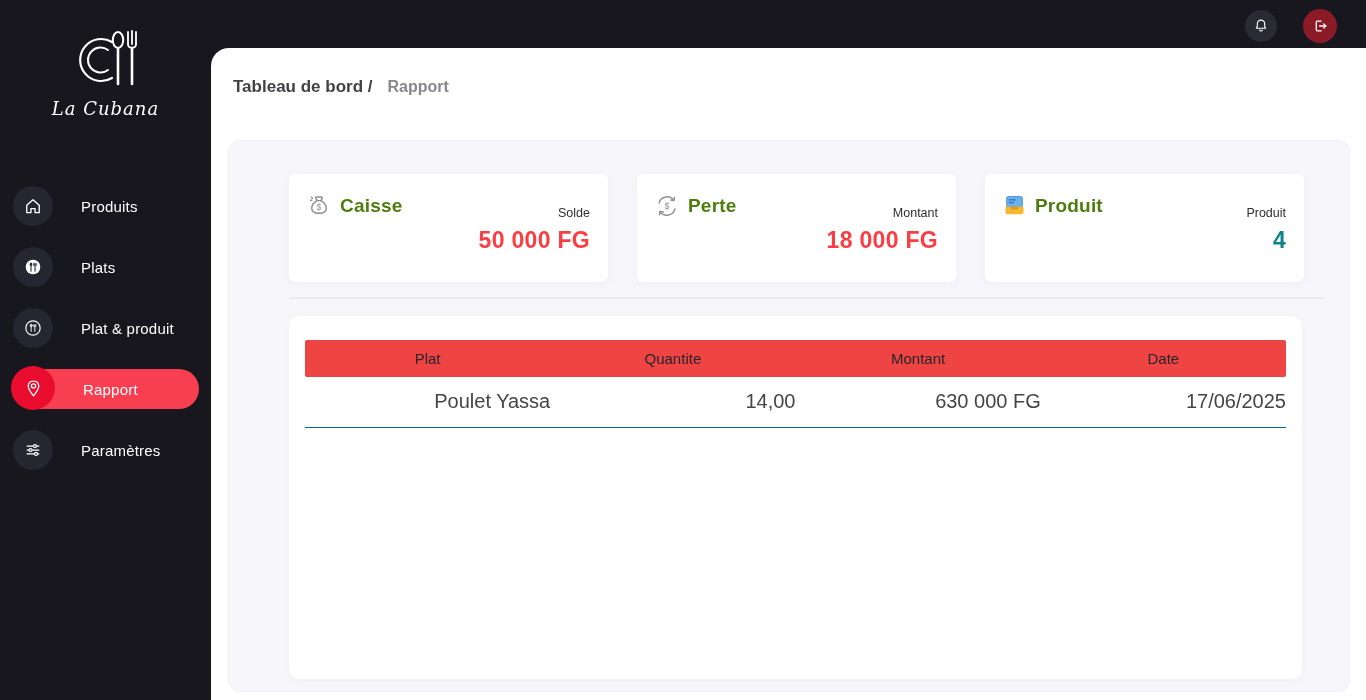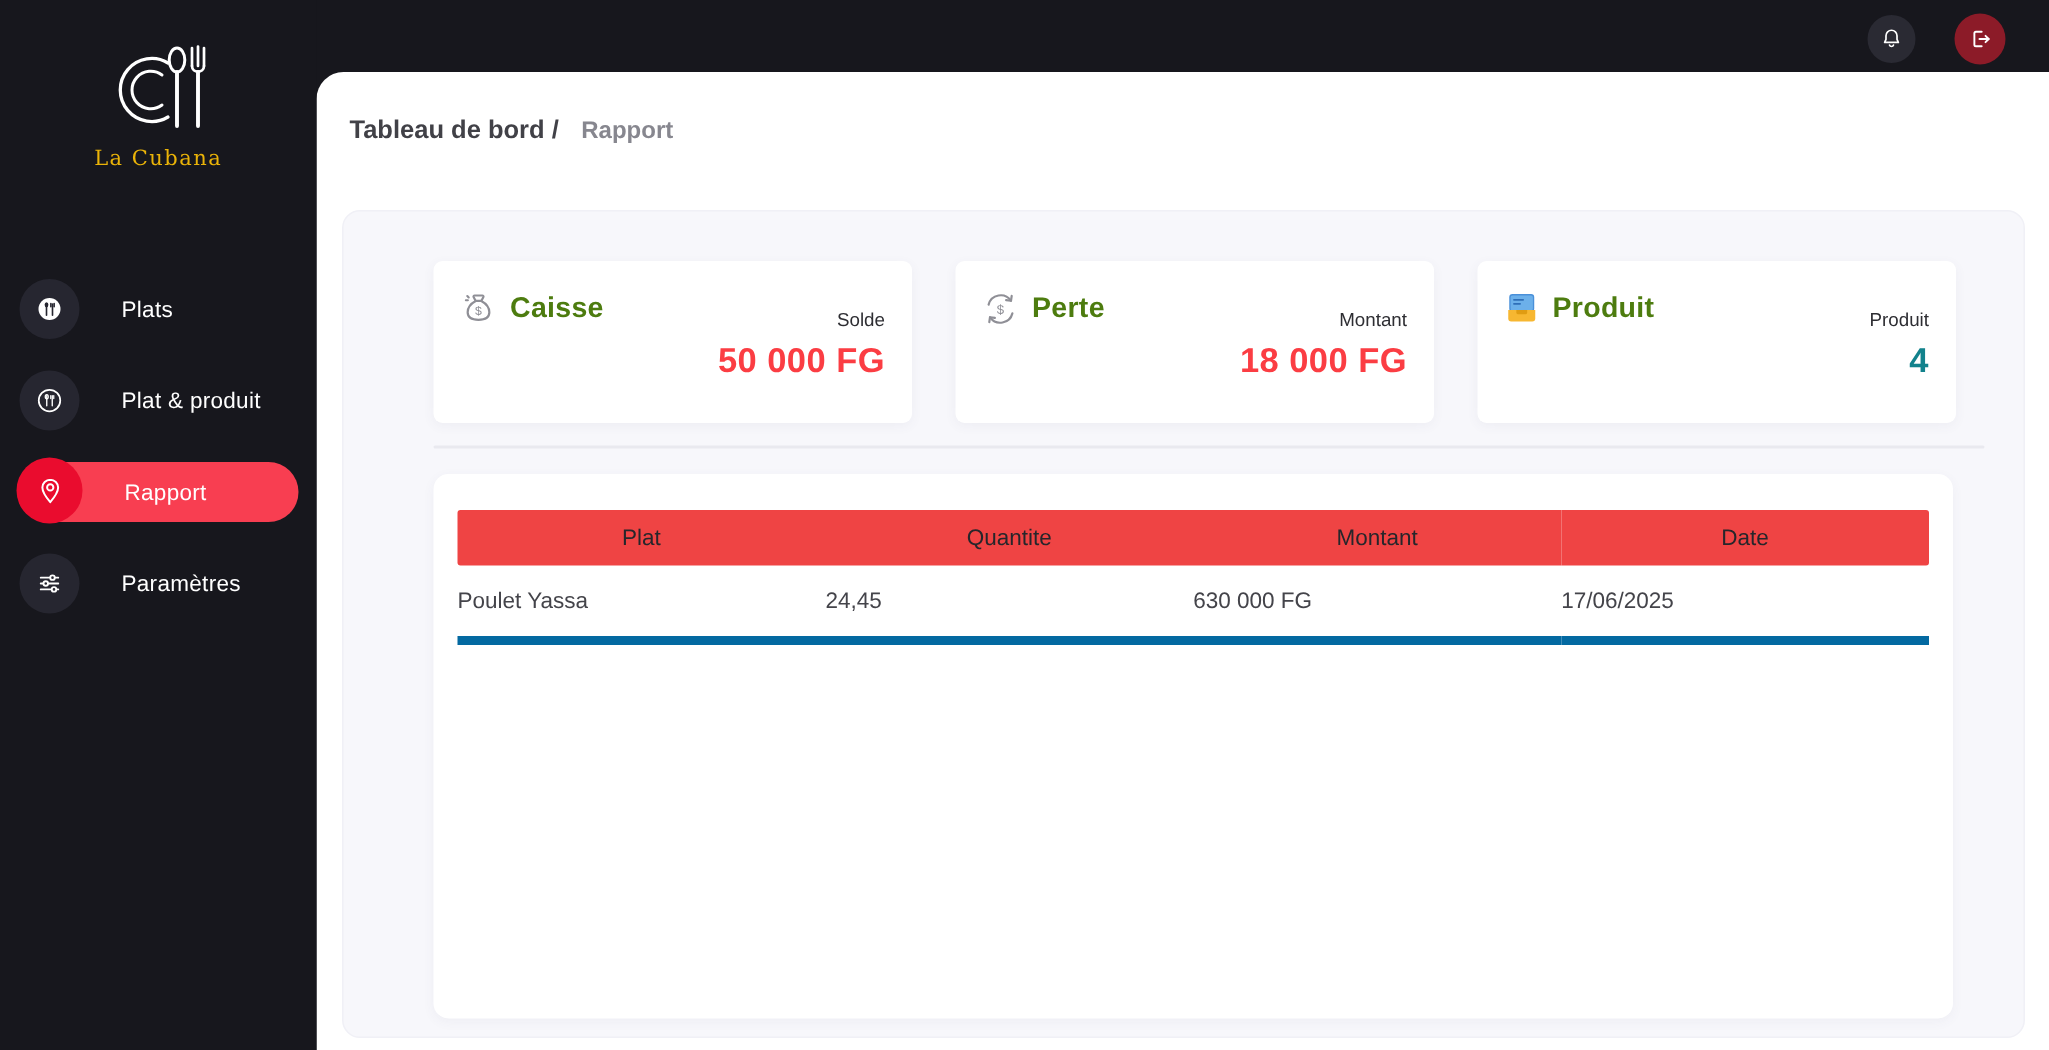--- a/index.html
+++ b/index.html
@@ -2,21 +2,21 @@
 <html><head>
 <meta charset="utf-8">
 <style>
   * { margin:0; padding:0; box-sizing:border-box; }
   html,body { width:1366px; height:700px; overflow:hidden; }
   body { background:#17171d; font-family:"Liberation Sans", sans-serif; position:relative; }
 
   
   .sidebar { position:absolute; left:0; top:0; width:211px; height:700px; background:#17171d; z-index:5; }
   .brand { display:flex; flex-direction:column; align-items:center; padding-top:28px; }
-  .brand-name { color:#eab308; font-family:"DejaVu Serif", serif; font-size:14px; letter-spacing:1px; margin-top:4px; }
+  .brand-name { color:#ffffff; font-family:"DejaVu Serif", serif; font-style:italic; font-size:18px; letter-spacing:1px; margin-top:4px; }
   .nav { position:absolute; top:186px; left:0; width:100%; }
   .nav-item { position:relative; height:40px; margin:0 0 21px 0; display:flex; align-items:center; cursor:pointer; }
   .nav-pill { position:absolute; left:12px; right:12px; top:0; height:40px; border-radius:20px; background:#f83e51; display:none; }
   .nav-item.active .nav-pill { display:block; }
   .icon-circle { position:relative; z-index:2; width:40px; height:40px; border-radius:50%; background:#262630; margin-left:13px; display:flex; align-items:center; justify-content:center; flex:0 0 auto; }
   .nav-item.active .icon-circle { background:#ea0c2e; width:44px; height:44px; margin-left:11px; margin-top:-2px; }
   .nav-label { position:relative; z-index:2; color:#fff; font-size:15px; margin-left:28px; letter-spacing:.2px; }
 
   
   .topbar { position:absolute; left:211px; top:0; right:0; height:48px; background:#17171d; }
@@ -42,21 +42,21 @@
   .card-value { font-size:23px; font-weight:bold; margin-top:7px; letter-spacing:.3px; }
 
   .divider { position:absolute; left:60px; top:156px; width:1034px; height:2px; background:#e9e9ef; border-radius:1px; }
 
   
   .table-card { position:absolute; left:60px; top:175px; width:1013px; height:363px; background:#fff; border-radius:10px; box-shadow:0 2px 8px rgba(80,80,120,.05); padding:24px 16px 0 16px; }
   table.report { width:100%; border-collapse:collapse; table-layout:fixed; }
   table.report th { background:#ef4444; height:37px; font-size:15px; font-weight:500; color:#26262b; }
   table.report th:first-child { border-radius:2px 0 0 2px; }
   table.report th:last-child { border-radius:0 2px 2px 0; }
-  table.report td { height:50px; font-size:15px; color:#44444a; text-align:left; border-bottom:6px solid #0369a1; }
+  table.report td { height:50px; font-size:20px; color:#44444a; text-align:right; border-bottom:1px solid #0369a1; }
 
   svg { display:block; }
 </style>
 </head>
 <body>
 
 <aside class="sidebar">
   <div class="brand">
     <span>
       <svg width="76" height="66" viewBox="0 0 76 66" fill="none" stroke="#fff" stroke-linecap="round">
@@ -67,20 +67,29 @@
         <path d="M60 4 V16 M64 3 V16 M68 4 V16" stroke-width="1.8"></path>
         <path d="M60 16 C60 21 68 21 68 16" stroke-width="1.8"></path>
         <path d="M64 20 L64 56" stroke-width="2.6"></path>
       </svg>
     </span>
     <div class="brand-name">La Cubana</div>
   </div>
 
   <nav class="nav">
 
+    <div class="nav-item">
+
+      <span class="icon-circle">
+        <svg width="20" height="20" viewBox="0 0 24 24" fill="none" stroke="#fff" stroke-width="1.6" stroke-linejoin="round">
+          <path d="M4.5 11.2 12 4.6l7.5 6.6V20h-5v-4.8h-5V20h-5z"></path>
+        </svg>
+      </span>
+      <span class="nav-label">Produits</span>
+    </div>
 
 
     <div class="nav-item">
 
       <span class="icon-circle">
         <svg width="20" height="20" viewBox="0 0 24 24">
           <circle cx="12" cy="12" r="8.8" fill="#fff"></circle>
           <g stroke="#262630" stroke-width="1.3" stroke-linecap="round" fill="none">
             <path d="M9.6 8v9"></path>
               <ellipse cx="9.6" cy="8.6" rx="1.5" ry="2.1" fill="#262630" stroke="none"></ellipse>
@@ -231,21 +240,21 @@
           <tr>
             <th>Plat</th>
             <th>Quantite</th>
             <th>Montant</th>
             <th>Date</th>
           </tr>
         </thead>
         <tbody>
             <tr>
               <td>Poulet Yassa</td>
-              <td>24,45</td>
+              <td>14,00</td>
               <td>630 000 FG</td>
               <td>17/06/2025</td>
             </tr>
           </tbody>
       </table>
     </div>
 
   </section>
 </main>
 

